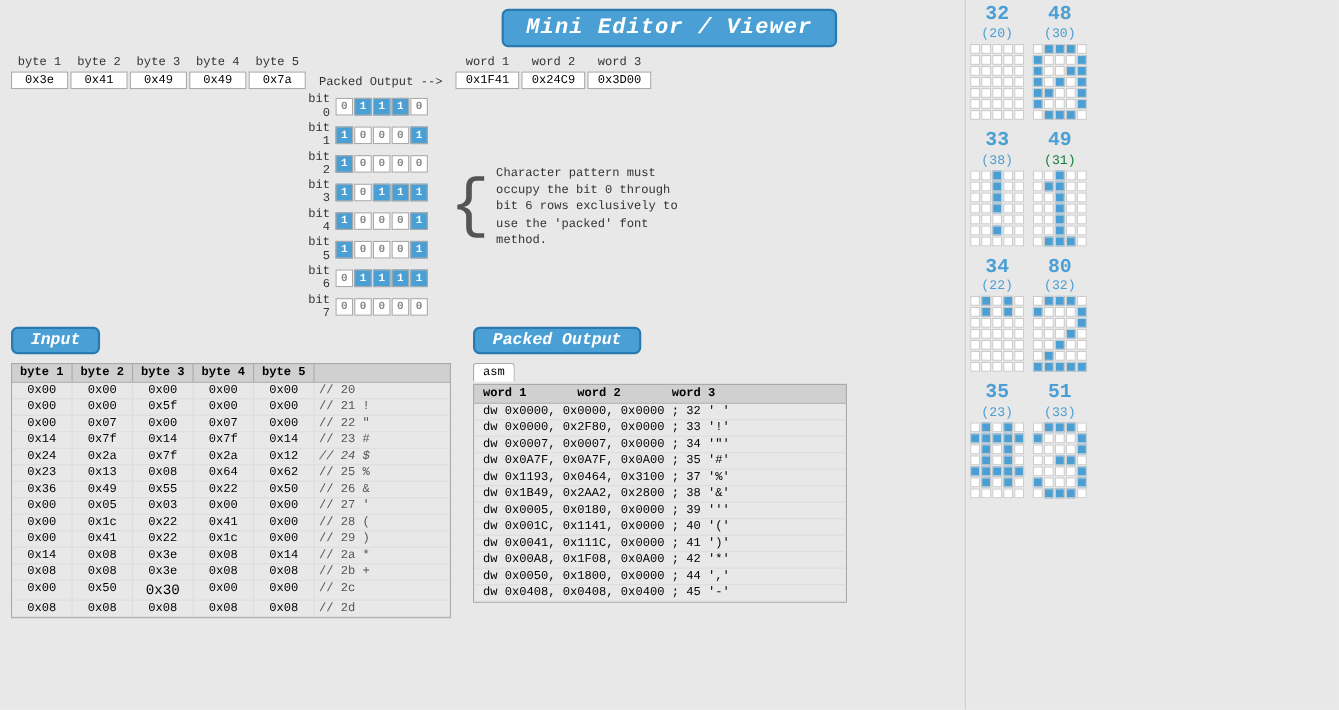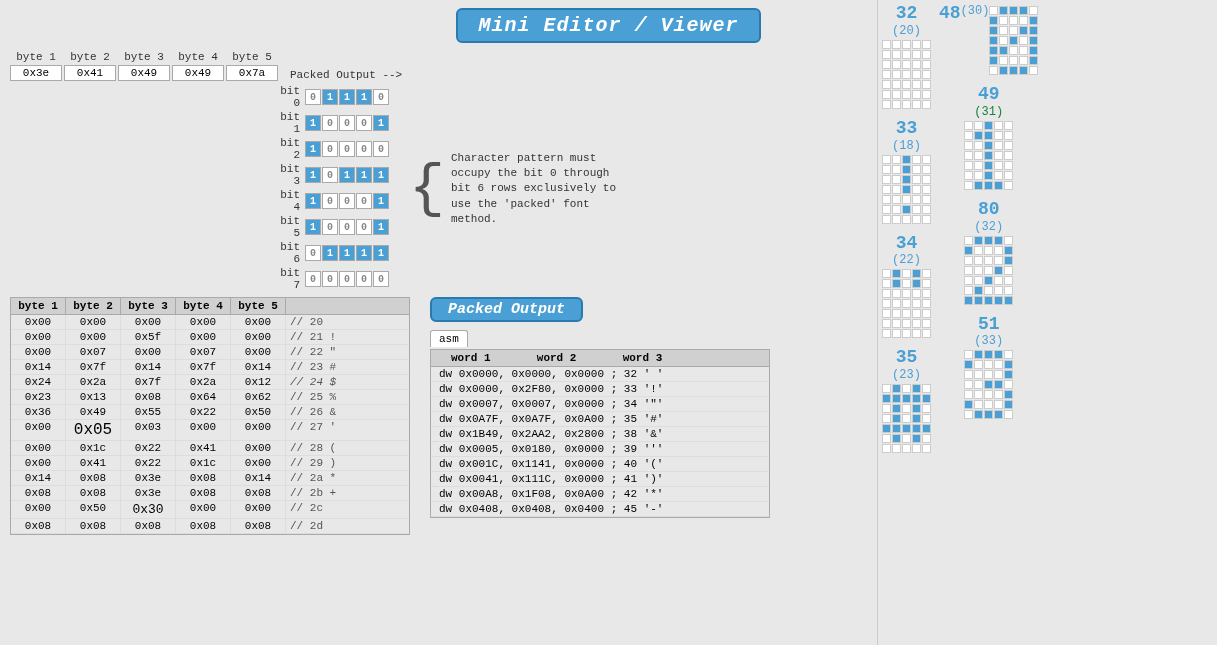--- a/index.html
+++ b/index.html
@@ -207,20 +207,32 @@
         <div class="byte-value-box">0x49</div>
         <div class="byte-value-box">0x49</div>
         <div class="byte-value-box">0x7a</div>
       </div>
     </div>
 
     <div style="display:flex; align-items:center; margin: 0 8px;">
       <span style="font-size:11px;color:#333;">Packed Output --&gt;</span>
     </div>
 
+    <div style="display:flex; flex-direction:column; gap:2px;">
+      <div style="display:flex; gap:2px;">
+        <div class="word-label">word 1</div>
+        <div class="word-label">word 2</div>
+        <div class="word-label">word 3</div>
+      </div>
+      <div style="display:flex; gap:2px;">
+        <div class="word-value-box">0x1F41</div>
+        <div class="word-value-box">0x24C9</div>
+        <div class="word-value-box">0x3D00</div>
+      </div>
+    </div>
   </div>
 
   <div style="display:flex; padding: 2px 10px; margin-left:260px; gap:10px;">
     <div id="bit-grid-container">
         <div class="bit-row">
           <div class="bit-row-label">bit 0</div>
           <div class="bit-cells">
             <div class="bit-cell inactive">0</div>
             <div class="bit-cell active">1</div>
             <div class="bit-cell active">1</div>
@@ -301,20 +313,23 @@
       </div>
     <div class="annotation">
       <div style="font-size:60px;color:#555;line-height:1;margin-right:6px;">{</div>
       <div class="annotation-text">Character pattern must occupy the bit 0 through bit 6 rows exclusively to use the 'packed' font method.</div>
     </div>
   </div>
 
   <div style="display:flex; padding: 2px 10px; gap:20px; flex:1; overflow:hidden;">
 
     <div style="display:flex; flex-direction:column; min-width:400px;">
+      <div style="margin-bottom:4px;">
+        <span class="panel-title">Input</span>
+      </div>
       <div>
         <div style="display:flex; background:#d0d0d0; border:1px solid #aaa; border-bottom:none;">
           <div class="col-b1" style="padding:2px 4px; font-size:11px; font-weight:bold; border-right:1px solid #aaa; text-align:center;">byte 1</div>
           <div class="col-b2" style="padding:2px 4px; font-size:11px; font-weight:bold; border-right:1px solid #aaa; text-align:center;">byte 2</div>
           <div class="col-b3" style="padding:2px 4px; font-size:11px; font-weight:bold; border-right:1px solid #aaa; text-align:center;">byte 3</div>
           <div class="col-b4" style="padding:2px 4px; font-size:11px; font-weight:bold; border-right:1px solid #aaa; text-align:center;">byte 4</div>
           <div class="col-b5" style="padding:2px 4px; font-size:11px; font-weight:bold; border-right:1px solid #aaa; text-align:center;">byte 5</div>
           <div style="width:70px; padding:2px 4px; font-size:11px;"></div>
         </div>
         <div id="input-table-body" style="border:1px solid #aaa; overflow:hidden;">
@@ -369,21 +384,21 @@
             <div style="display: flex; border-bottom: 1px solid rgb(221, 221, 221);">
               <div class="col-b1" style="padding: 1px 4px; font-size: 11px; border-right: 1px solid rgb(221, 221, 221); text-align: center; color: rgb(0, 0, 0);">0x36</div>
               <div class="col-b2" style="padding: 1px 4px; font-size: 11px; border-right: 1px solid rgb(221, 221, 221); text-align: center; color: rgb(0, 0, 0);">0x49</div>
               <div class="col-b3" style="padding: 1px 4px; font-size: 11px; border-right: 1px solid rgb(221, 221, 221); text-align: center; color: rgb(0, 0, 0);">0x55</div>
               <div class="col-b4" style="padding: 1px 4px; font-size: 11px; border-right: 1px solid rgb(221, 221, 221); text-align: center; color: rgb(0, 0, 0);">0x22</div>
               <div class="col-b5" style="padding: 1px 4px; font-size: 11px; border-right: 1px solid rgb(221, 221, 221); text-align: center; color: rgb(0, 0, 0);">0x50</div>
               <div style="width: 70px; padding: 1px 4px; font-size: 11px; color: rgb(85, 85, 85);">// 26 &amp;</div>
             </div>
             <div style="display: flex; border-bottom: 1px solid rgb(221, 221, 221);">
               <div class="col-b1" style="padding: 1px 4px; font-size: 11px; border-right: 1px solid rgb(221, 221, 221); text-align: center; color: rgb(0, 0, 0);">0x00</div>
-              <div class="col-b2" style="padding: 1px 4px; font-size: 16px; border-right: 1px solid rgb(221, 221, 221); text-align: center; color: rgb(0, 0, 0);">0x05</div>
+              <div class="col-b2" style="padding: 1px 4px; font-size: 11px; border-right: 1px solid rgb(221, 221, 221); text-align: center; color: rgb(0, 0, 0);">0x05</div>
               <div class="col-b3" style="padding: 1px 4px; font-size: 11px; border-right: 1px solid rgb(221, 221, 221); text-align: center; color: rgb(0, 0, 0);">0x03</div>
               <div class="col-b4" style="padding: 1px 4px; font-size: 11px; border-right: 1px solid rgb(221, 221, 221); text-align: center; color: rgb(0, 0, 0);">0x00</div>
               <div class="col-b5" style="padding: 1px 4px; font-size: 11px; border-right: 1px solid rgb(221, 221, 221); text-align: center; color: rgb(0, 0, 0);">0x00</div>
               <div style="width: 70px; padding: 1px 4px; font-size: 11px; color: rgb(85, 85, 85);">// 27 '</div>
             </div>
             <div style="display: flex; border-bottom: 1px solid rgb(221, 221, 221);">
               <div class="col-b1" style="padding: 1px 4px; font-size: 11px; border-right: 1px solid rgb(221, 221, 221); text-align: center; color: rgb(0, 0, 0);">0x00</div>
               <div class="col-b2" style="padding: 1px 4px; font-size: 11px; border-right: 1px solid rgb(221, 221, 221); text-align: center; color: rgb(0, 0, 0);">0x1c</div>
               <div class="col-b3" style="padding: 1px 4px; font-size: 11px; border-right: 1px solid rgb(221, 221, 221); text-align: center; color: rgb(0, 0, 0);">0x22</div>
               <div class="col-b4" style="padding: 1px 4px; font-size: 11px; border-right: 1px solid rgb(221, 221, 221); text-align: center; color: rgb(0, 0, 0);">0x41</div>
@@ -436,49 +451,55 @@
 
     <div style="display:flex; flex-direction:column; min-width:340px;">
       <div style="margin-bottom:4px;">
         <span class="panel-title">Packed Output</span>
       </div>
       <div class="tab-bar">
         <div class="tab active">asm</div>
       </div>
       <div>
         <div style="display:flex; background:#d0d0d0; border:1px solid #aaa; border-bottom:none;">
-          <div style="padding:2px 20px; font-size:11px; font-weight:bold;">word 1 &nbsp;&nbsp;&nbsp;&nbsp;&nbsp; word 2 &nbsp;&nbsp;&nbsp;&nbsp;&nbsp; word 3</div>
+          <div style="padding:2px 8px; font-size:11px; font-weight:bold;">word 1 &nbsp;&nbsp;&nbsp;&nbsp;&nbsp; word 2 &nbsp;&nbsp;&nbsp;&nbsp;&nbsp; word 3</div>
         </div>
         <div id="packed-table-body" style="border:1px solid #aaa; overflow:hidden;">
             <div style="display: flex; border-bottom: 1px solid rgb(221, 221, 221);">
               <div style="padding: 1px 8px; font-size: 11px; font-family: &quot;Courier New&quot;, monospace; color: rgb(0, 0, 0); white-space: nowrap;">dw 0x0000, 0x0000, 0x0000 ; 32 ' '</div>
             </div>
             <div style="display: flex; border-bottom: 1px solid rgb(221, 221, 221);">
               <div style="padding: 1px 8px; font-size: 11px; font-family: &quot;Courier New&quot;, monospace; color: rgb(0, 0, 0); white-space: nowrap;">dw 0x0000, 0x2F80, 0x0000 ; 33 '!'</div>
             </div>
             <div style="display: flex; border-bottom: 1px solid rgb(221, 221, 221);">
               <div style="padding: 1px 8px; font-size: 11px; font-family: &quot;Courier New&quot;, monospace; color: rgb(0, 0, 0); white-space: nowrap;">dw 0x0007, 0x0007, 0x0000 ; 34 '"'</div>
             </div>
             <div style="display: flex; border-bottom: 1px solid rgb(221, 221, 221);">
               <div style="padding: 1px 8px; font-size: 11px; font-family: &quot;Courier New&quot;, monospace; color: rgb(0, 0, 0); white-space: nowrap;">dw 0x0A7F, 0x0A7F, 0x0A00 ; 35 '#'</div>
             </div>
             <div style="display: flex; border-bottom: 1px solid rgb(221, 221, 221);">
+              <div style="padding: 1px 8px; font-size: 11px; font-family: &quot;Courier New&quot;, monospace; color: rgb(0, 0, 0); white-space: nowrap;">dw 0x1193, 0x0464, 0x3100 ; 37 '%'</div>
+            </div>
+            <div style="display: flex; border-bottom: 1px solid rgb(221, 221, 221);">
               <div style="padding: 1px 8px; font-size: 11px; font-family: &quot;Courier New&quot;, monospace; color: rgb(0, 0, 0); white-space: nowrap;">dw 0x1B49, 0x2AA2, 0x2800 ; 38 '&amp;'</div>
             </div>
             <div style="display: flex; border-bottom: 1px solid rgb(221, 221, 221);">
               <div style="padding: 1px 8px; font-size: 11px; font-family: &quot;Courier New&quot;, monospace; color: rgb(0, 0, 0); white-space: nowrap;">dw 0x0005, 0x0180, 0x0000 ; 39 '''</div>
             </div>
             <div style="display: flex; border-bottom: 1px solid rgb(221, 221, 221);">
               <div style="padding: 1px 8px; font-size: 11px; font-family: &quot;Courier New&quot;, monospace; color: rgb(0, 0, 0); white-space: nowrap;">dw 0x001C, 0x1141, 0x0000 ; 40 '('</div>
             </div>
             <div style="display: flex; border-bottom: 1px solid rgb(221, 221, 221);">
               <div style="padding: 1px 8px; font-size: 11px; font-family: &quot;Courier New&quot;, monospace; color: rgb(0, 0, 0); white-space: nowrap;">dw 0x0041, 0x111C, 0x0000 ; 41 ')'</div>
             </div>
             <div style="display: flex; border-bottom: 1px solid rgb(221, 221, 221);">
               <div style="padding: 1px 8px; font-size: 11px; font-family: &quot;Courier New&quot;, monospace; color: rgb(0, 0, 0); white-space: nowrap;">dw 0x00A8, 0x1F08, 0x0A00 ; 42 '*'</div>
+            </div>
+            <div style="display: flex; border-bottom: 1px solid rgb(221, 221, 221);">
+              <div style="padding: 1px 8px; font-size: 11px; font-family: &quot;Courier New&quot;, monospace; color: rgb(0, 0, 0); white-space: nowrap;">dw 0x0050, 0x1800, 0x0000 ; 44 ','</div>
             </div>
             <div style="display: flex; border-bottom: 1px solid rgb(221, 221, 221);">
               <div style="padding: 1px 8px; font-size: 11px; font-family: &quot;Courier New&quot;, monospace; color: rgb(0, 0, 0); white-space: nowrap;">dw 0x0408, 0x0408, 0x0400 ; 45 '-'</div>
             </div>
           </div>
       </div>
     </div>
 
   </div>
 
@@ -521,21 +542,21 @@
               <div style="width: 9px; height: 9px; border: 0.5px solid rgb(204, 204, 204); background: white;"></div>
               <div style="width: 9px; height: 9px; border: 0.5px solid rgb(204, 204, 204); background: white;"></div>
               <div style="width: 9px; height: 9px; border: 0.5px solid rgb(204, 204, 204); background: white;"></div>
               <div style="width: 9px; height: 9px; border: 0.5px solid rgb(204, 204, 204); background: white;"></div>
               <div style="width: 9px; height: 9px; border: 0.5px solid rgb(204, 204, 204); background: white;"></div>
               <div style="width: 9px; height: 9px; border: 0.5px solid rgb(204, 204, 204); background: white;"></div>
             </div>
           </div>
           <div style="display: flex; flex-direction: column; align-items: center;">
             <div style="font-size: 18px; font-weight: bold; color: rgb(74, 159, 212); line-height: 1.1;">33</div>
-            <div style="font-size: 12px; color: rgb(74, 159, 212);">(18)</div>
+            <div style="font-size: 12px; color: rgb(74, 159, 212);">(38)</div>
             <div style="display: grid; grid-template-columns: repeat(5, 9px); gap: 1px; margin-top: 2px;">
               <div style="width: 9px; height: 9px; border: 0.5px solid rgb(204, 204, 204); background: white;"></div>
               <div style="width: 9px; height: 9px; border: 0.5px solid rgb(204, 204, 204); background: white;"></div>
               <div style="width: 9px; height: 9px; border: 0.5px solid rgb(204, 204, 204); background: rgb(74, 159, 212);"></div>
               <div style="width: 9px; height: 9px; border: 0.5px solid rgb(204, 204, 204); background: white;"></div>
               <div style="width: 9px; height: 9px; border: 0.5px solid rgb(204, 204, 204); background: white;"></div>
               <div style="width: 9px; height: 9px; border: 0.5px solid rgb(204, 204, 204); background: white;"></div>
               <div style="width: 9px; height: 9px; border: 0.5px solid rgb(204, 204, 204); background: white;"></div>
               <div style="width: 9px; height: 9px; border: 0.5px solid rgb(204, 204, 204); background: rgb(74, 159, 212);"></div>
               <div style="width: 9px; height: 9px; border: 0.5px solid rgb(204, 204, 204); background: white;"></div>
@@ -644,21 +665,21 @@
               <div style="width: 9px; height: 9px; border: 0.5px solid rgb(204, 204, 204); background: white;"></div>
               <div style="width: 9px; height: 9px; border: 0.5px solid rgb(204, 204, 204); background: white;"></div>
               <div style="width: 9px; height: 9px; border: 0.5px solid rgb(204, 204, 204); background: white;"></div>
               <div style="width: 9px; height: 9px; border: 0.5px solid rgb(204, 204, 204); background: white;"></div>
               <div style="width: 9px; height: 9px; border: 0.5px solid rgb(204, 204, 204); background: white;"></div>
               <div style="width: 9px; height: 9px; border: 0.5px solid rgb(204, 204, 204); background: white;"></div>
             </div>
           </div>
         </div>
         <div style="display: flex; flex-direction: column; gap: 10px;">
-          <div style="display: flex; flex-direction: row; align-items: flex-start;">
+          <div style="display: flex; flex-direction: column; align-items: center;">
             <div style="font-size: 18px; font-weight: bold; color: rgb(74, 159, 212); line-height: 1.1;">48</div>
             <div style="font-size: 12px; color: rgb(74, 159, 212);">(30)</div>
             <div style="display: grid; grid-template-columns: repeat(5, 9px); gap: 1px; margin-top: 2px;">
               <div style="width: 9px; height: 9px; border: 0.5px solid rgb(204, 204, 204); background: white;"></div>
               <div style="width: 9px; height: 9px; border: 0.5px solid rgb(204, 204, 204); background: rgb(74, 159, 212);"></div>
               <div style="width: 9px; height: 9px; border: 0.5px solid rgb(204, 204, 204); background: rgb(74, 159, 212);"></div>
               <div style="width: 9px; height: 9px; border: 0.5px solid rgb(204, 204, 204); background: rgb(74, 159, 212);"></div>
               <div style="width: 9px; height: 9px; border: 0.5px solid rgb(204, 204, 204); background: white;"></div>
               <div style="width: 9px; height: 9px; border: 0.5px solid rgb(204, 204, 204); background: rgb(74, 159, 212);"></div>
               <div style="width: 9px; height: 9px; border: 0.5px solid rgb(204, 204, 204); background: white;"></div>

